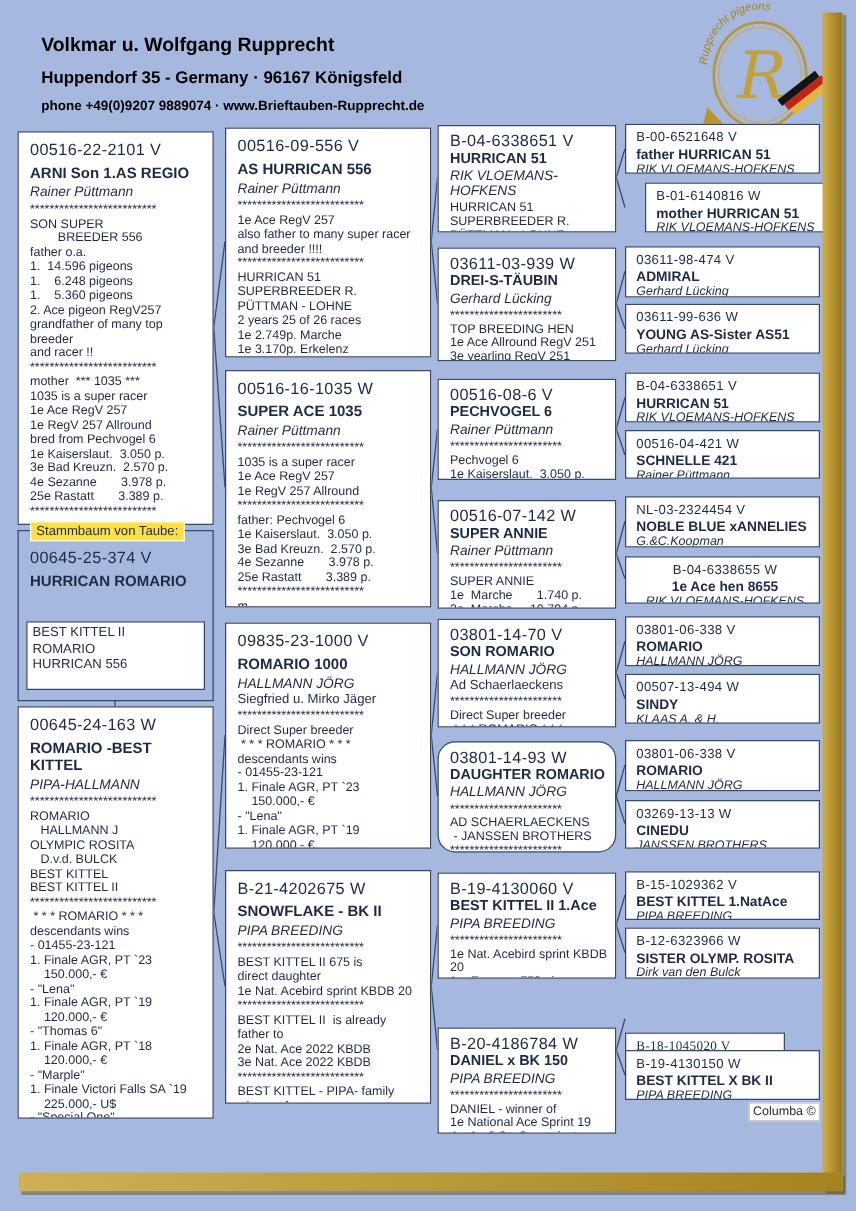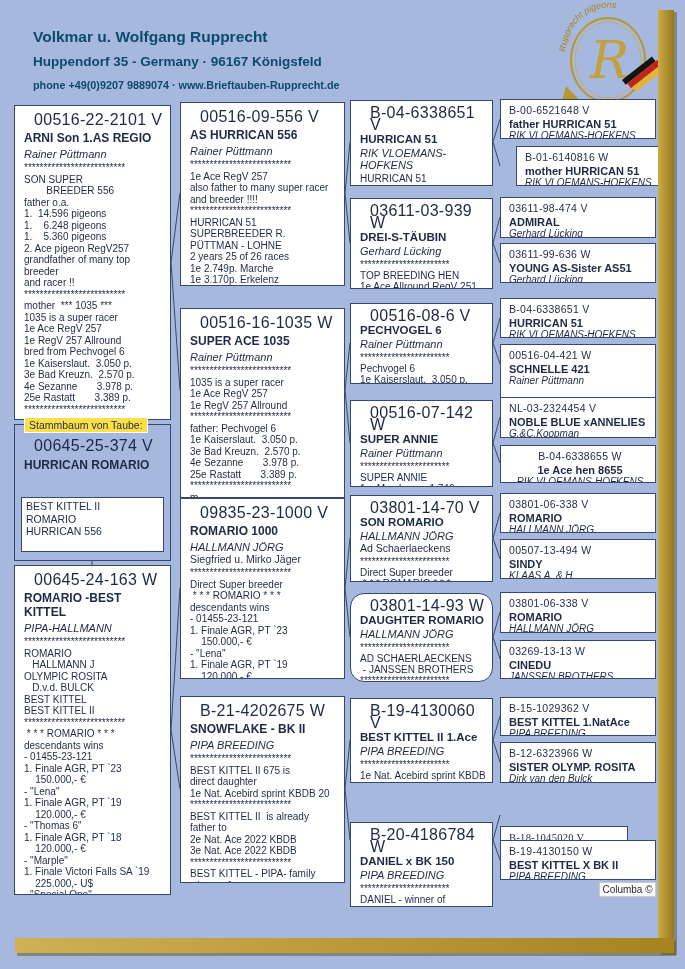--- a/index.html
+++ b/index.html
@@ -1,27 +1,27 @@
 <!DOCTYPE html>
 <html><head>
 <meta charset="utf-8">
 <style>
   html,body{margin:0;padding:0;}
   body{font-family:"Liberation Sans", sans-serif;}
   #page{position:relative;width:685px;height:969px;background:#a6b8de;overflow:hidden;color:#1e2946;}
 
   
-  .hdr{position:absolute;left:33px;font-weight:bold;color:#0c4a6e;}
+  .hdr{position:absolute;left:33px;font-weight:bold;color:#000000;}
   #hdr-name{top:28px;font-size:15.5px;}
   #hdr-addr{top:54px;font-size:13.5px;}
   #hdr-phone{top:79px;font-size:10.8px;}
 
   
   .box{position:absolute;background:#ffffff;border:1px solid #37476e;overflow:hidden;box-sizing:border-box;}
-  .ring{font-size:16px;letter-spacing:.3px;padding:7px 5px 0 19px;line-height:13px;}
+  .ring{font-size:13px;letter-spacing:.3px;padding:7px 5px 0 9px;line-height:13px;}
   .bname{font-weight:bold;font-size:12px;padding:5px 5px 0 9px;line-height:14px;}
   .fancier{font-style:italic;font-size:11px;padding:3px 5px 0 9px;line-height:12px;}
   .fancier2{font-size:10.5px;padding:1px 5px 0 9px;line-height:11px;}
   .bbody{font-size:10px;line-height:11.5px;padding:2px 3px 0 9px;white-space:pre-wrap;}
 
   .g3 .ring{padding-top:6px;line-height:12px;}
   .g3 .bname{font-size:11.5px;padding-top:2px;line-height:13px;}
   .g3 .fancier{padding-top:1px;}
   .g3 .bbody{line-height:11px;}
 
@@ -183,21 +183,21 @@
 and breeder !!!!
 **************************
 HURRICAN 51
 SUPERBREEDER R.
 PÜTTMAN - LOHNE
 2 years 25 of 26 races
 1e 2.749p. Marche
 1e 3.170p. Erkelenz
 1e 10.253p. Rethel</div>
   </div>
-  <div class="box" style="left:180px;top:308px;width:165px;height:190px;">
+  <div class="box" style="left:180px;top:296px;width:165px;height:190px;">
     <div class="ring">00516-16-1035 W</div>
     <div class="bname">SUPER ACE  1035</div>
     <div class="fancier">Rainer Püttmann</div>
     <div class="bbody">**************************
 1035 is a super racer
 1e Ace RegV 257
 1e RegV 257 Allround
 **************************
 father: Pechvogel 6
 1e Kaiserslaut.  3.050 p.
@@ -333,21 +333,21 @@
   <div class="box g4" style="left:500px;top:243px;width:156px;height:40px;">
     <div class="ring">03611-99-636 W</div>
     <div class="bname">YOUNG AS-Sister AS51</div>
     <div class="fancier">Gerhard Lücking</div>
   </div>
   <div class="box g4" style="left:500px;top:298px;width:156px;height:40px;">
     <div class="ring">B-04-6338651 V</div>
     <div class="bname">HURRICAN 51</div>
     <div class="fancier">RIK VLOEMANS-HOFKENS</div>
   </div>
-  <div class="box g4" style="left:500px;top:344px;width:156px;height:54px;">
+  <div class="box g4" style="left:500px;top:344px;width:156px;height:39px;">
     <div class="ring">00516-04-421 W</div>
     <div class="bname">SCHNELLE 421</div>
     <div class="fancier">Rainer Püttmann</div>
   </div>
   <div class="box g4" style="left:500px;top:397px;width:156px;height:41px;">
     <div class="ring">NL-03-2324454 V</div>
     <div class="bname">NOBLE BLUE xANNELIES</div>
     <div class="fancier">G.&amp;C.Koopman</div>
   </div>
   <div class="box g4" style="left:500px;top:445px;width:156px;height:38px;text-align:center;">

